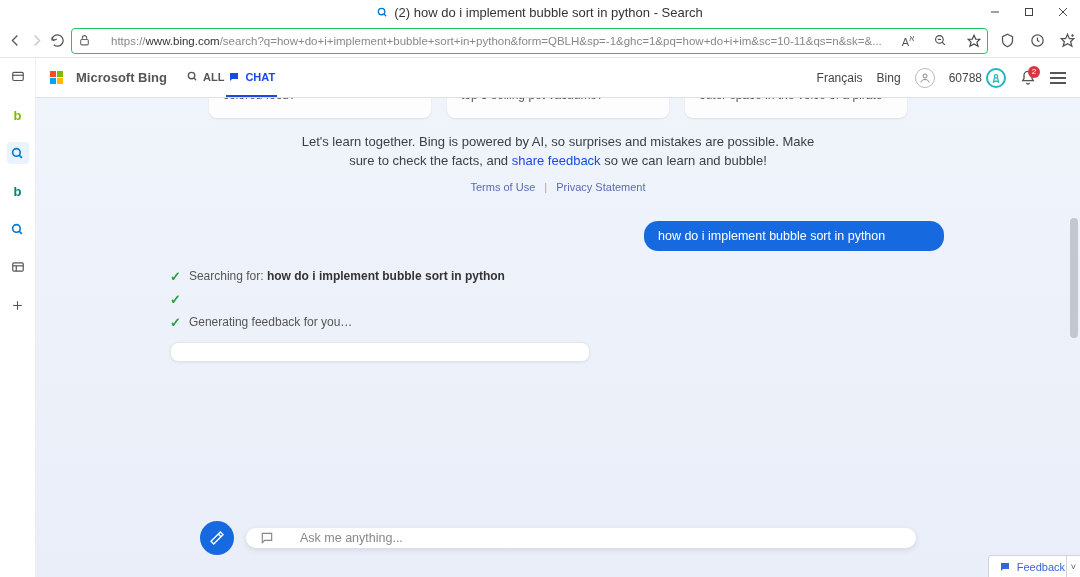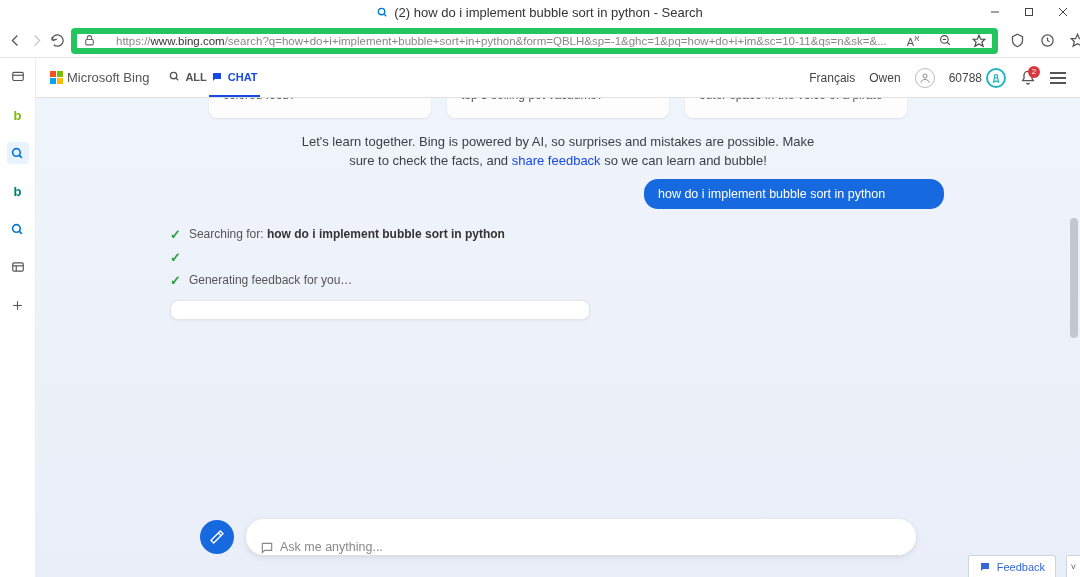--- a/index.html
+++ b/index.html
@@ -5,36 +5,36 @@
   html,body{margin:0;padding:0;font-family:"Segoe UI",Arial,sans-serif;background:#fff;height:100%;overflow:hidden;}
   *{box-sizing:border-box;}
   .browser{width:1080px;height:577px;position:relative;display:flex;flex-direction:column;}
   
   .titlebar{height:24px;display:flex;align-items:center;justify-content:center;position:relative;background:#fff;}
   .titlebar .title{font-size:13px;color:#333;display:flex;align-items:center;gap:6px;}
   .titlebar .win-controls{position:absolute;right:0;top:0;height:24px;display:flex;}
   .titlebar .win-controls div{width:34px;display:flex;align-items:center;justify-content:center;color:#444;font-size:11px;}
   .navbar{height:34px;display:flex;align-items:center;padding:0 8px;gap:6px;border-bottom:1px solid #e5e5e5;}
   .nav-btn{width:26px;height:26px;display:flex;align-items:center;justify-content:center;color:#555;border-radius:4px;}
-  .addr-bar{flex:1;height:26px;border:6px solid #22c55e;border-radius:4px;display:flex;align-items:center;padding:0 6px;gap:20px;font-size:11.5px;color:#444;background:#fff;}
+  .addr-bar{flex:1;height:26px;border:1px solid #22c55e;border-radius:4px;display:flex;align-items:center;padding:0 6px;gap:20px;font-size:11.5px;color:#444;background:#fff;}
   .addr-bar .muted{color:#888;}
   .addr-bar .domain{color:#333;font-weight:500;}
   .right-icons{display:flex;align-items:center;gap:4px;}
   .right-icons div{width:26px;height:26px;display:flex;align-items:center;justify-content:center;color:#555;font-size:13px;}
   .avatar{width:22px;height:22px;border-radius:50%;background:#d8d8d8;}
   .body{flex:1;display:flex;min-height:0;position:relative;}
   
   .edge-sidebar{width:36px;background:#fff;border-right:1px solid #eee;display:flex;flex-direction:column;align-items:center;padding-top:8px;gap:16px;}
   .edge-sidebar .sb-item{width:22px;height:22px;display:flex;align-items:center;justify-content:center;color:#555;font-size:13px;}
   .edge-sidebar .active{background:#e9f3ff;border-radius:4px;color:#0078d4;}
   
   .main{flex:1;display:flex;flex-direction:column;background:linear-gradient(180deg,#f0f4fb 0%,#eaeef8 100%);position:relative;min-width:0;}
   
   .bing-header{height:40px;background:#fff;border-bottom:1px solid #e0e0e0;display:flex;align-items:center;padding:0 14px;gap:18px;}
-  .bing-logo{display:flex;align-items:center;font-size:13px;color:#555;font-weight:400;gap:4px;}
+  .bing-logo{display:flex;align-items:center;font-size:13px;color:#555;font-weight:700;gap:13px;}
   .bing-logo .sq{display:inline-flex;}
   .bing-logo .sq span{width:6px;height:6px;}
   .tabs{display:flex;gap:0;}
   .tab{display:flex;align-items:center;gap:5px;font-size:11px;color:#555;font-weight:600;padding:0 2px;height:38px;border-bottom:2px solid transparent;}
   .tab.active{color:#174ae4;border-bottom-color:#174ae4;}
   .bing-header-right{margin-left:auto;display:flex;align-items:center;gap:14px;font-size:12px;color:#444;}
   .points{display:flex;align-items:center;gap:4px;}
   .points-badge{width:20px;height:20px;border:2px solid #1fb6c1;border-radius:50%;display:flex;align-items:center;justify-content:center;font-size:10px;color:#1fb6c1;font-weight:600;}
   .bell{position:relative;}
   .bell .dot{position:absolute;top:-4px;right:-4px;width:12px;height:12px;border-radius:50%;background:#d9363e;color:#fff;font-size:8px;display:flex;align-items:center;justify-content:center;}
@@ -55,21 +55,21 @@
   .step{display:flex;align-items:center;gap:8px;font-size:12px;color:#555;margin-bottom:8px;}
   .step .check{color:#2ea043;font-weight:700;font-size:13px;}
   .step b{color:#333;}
   .bot-card{margin-left:134px;width:420px;background:#fff;border:1px solid #e1e4ea;border-radius:8px;padding:10px 12px 8px;font-size:12px;color:#444;box-shadow:0 1px 2px rgba(0,0,0,0.05);}
   .bot-card a{color:#174ae4;text-decoration:none;}
   .bot-card .followup{border-top:1px solid #eceff4;margin:8px -12px 0;padding:7px 12px 0;font-size:11.5px;font-weight:600;color:#444;}
   
   .composer{position:absolute;left:0;right:0;bottom:22px;display:flex;justify-content:center;}
   .composer-inner{display:flex;align-items:center;gap:12px;}
   .new-topic{width:34px;height:34px;border-radius:50%;background:#1769e0;display:flex;align-items:center;justify-content:center;color:#fff;}
-  .ask-box{width:670px;height:36px;background:#fff;border-radius:18px;box-shadow:0 2px 6px rgba(0,0,0,0.1);display:flex;align-items:flex-end;padding:0 14px;gap:4px;}
+  .ask-box{width:670px;height:20px;background:#fff;border-radius:18px;box-shadow:0 2px 6px rgba(0,0,0,0.1);display:flex;align-items:center;padding:0 14px;gap:24px;}
   .ask-box input{border:none;outline:none;flex:1;font-size:12.5px;color:#555;}
   .ask-box input::placeholder{color:#888;}
   
   .feedback-btn{position:absolute;right:8px;bottom:0;height:22px;padding:0 10px;border:1px solid #d0d5dd;border-top-left-radius:3px;border-top-right-radius:3px;border-bottom:none;background:#fff;font-size:11px;color:#3367d6;display:flex;align-items:center;gap:6px;}
   .feedback-tab{position:absolute;right:0;bottom:0;width:14px;height:22px;border-left:1px solid #d0d5dd;border-top:1px solid #d0d5dd;background:#fff;display:flex;align-items:center;justify-content:center;font-size:9px;color:#555;}
   .scrollbar-stub{position:absolute;right:0;top:40px;bottom:22px;width:12px;background:transparent;}
   .scrollbar-thumb{position:absolute;right:2px;top:80px;width:8px;height:120px;background:#c3c7cf;border-radius:4px;}
   svg{display:block;}
   .profile-icon{width:20px;height:20px;border:1px solid #bbb;border-radius:50%;display:flex;align-items:center;justify-content:center;font-size:11px;color:#888;}
 </style>
@@ -247,21 +247,21 @@
             <span>
               <svg width="12" height="12" viewBox="0 0 24 24" fill="currentColor">
                   <path d="M4 4h16v12H8l-4 4V4z"></path>
                 </svg>
             </span>
             <span>CHAT</span>
           </div>
         </div>
         <div class="bing-header-right">
           <span>Français</span>
-          <span>Owen</span>
+          <span>Bing</span>
           <span class="profile-icon">
             <svg width="12" height="12" viewBox="0 0 24 24" fill="none" stroke="currentColor" stroke-width="2">
                 <circle cx="12" cy="8" r="4"></circle>
                 <path d="M4 21c0-4 4-6 8-6s8 2 8 6"></path>
               </svg>
           </span>
           <span class="points">
             <span>60788</span>
             <span class="points-badge">
               <svg width="10" height="10" viewBox="0 0 24 24" fill="none" stroke="currentColor" stroke-width="3">
@@ -298,20 +298,25 @@
             </div>
             <div class="suggest-card">
               <span>"Write a haiku about crocodiles in outer space in the voice of a pirate"</span>
             </div>
           </div>
 
           <div class="center-text">
             <span>Let's learn together. Bing is powered by AI, so surprises and mistakes are possible. Make sure to check the facts, and </span><a href="#">share feedback</a><span> so we can learn and bubble!</span>
           </div>
 
+          <div class="policy-row">
+            <a href="#">Terms of Use</a>
+            <span class="sep">|</span>
+            <a href="#">Privacy Statement</a>
+          </div>
 
           <div class="user-bubble">
             <span>how do i implement bubble sort in python</span>
           </div>
 
           <div class="steps">
             <div class="step">
               <span class="check">✓</span>
               <span><span>Searching for: </span><b>how do i implement bubble sort in python</b></span>
             </div>
@@ -345,21 +350,21 @@
             <span style="color:#888;">
               <svg width="14" height="14" viewBox="0 0 24 24" fill="none" stroke="currentColor" stroke-width="2">
                   <path d="M4 4h16v12H8l-4 4V4z"></path>
                 </svg>
             </span>
             <input type="text" placeholder="Ask me anything..." style="">
           </div>
         </div>
       </div>
 
-      <div class="feedback-btn" style="right:24px;">
+      <div class="feedback-btn" style="right:4px;">
         <span>
           <svg width="12" height="12" viewBox="0 0 24 24" fill="currentColor">
               <path d="M4 4h16v12H8l-4 4V4z"></path>
             </svg>
         </span>
         <span>Feedback</span>
       </div>
       <div class="feedback-tab">˅</div>
 
     </div>

